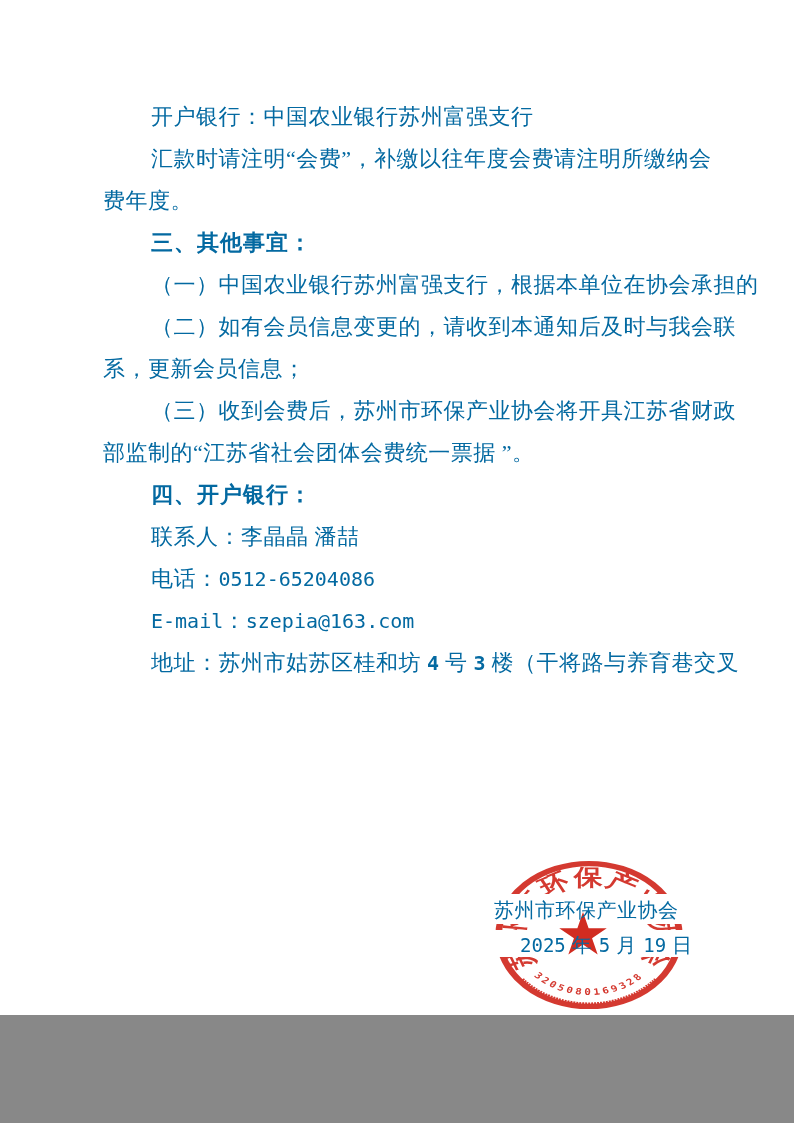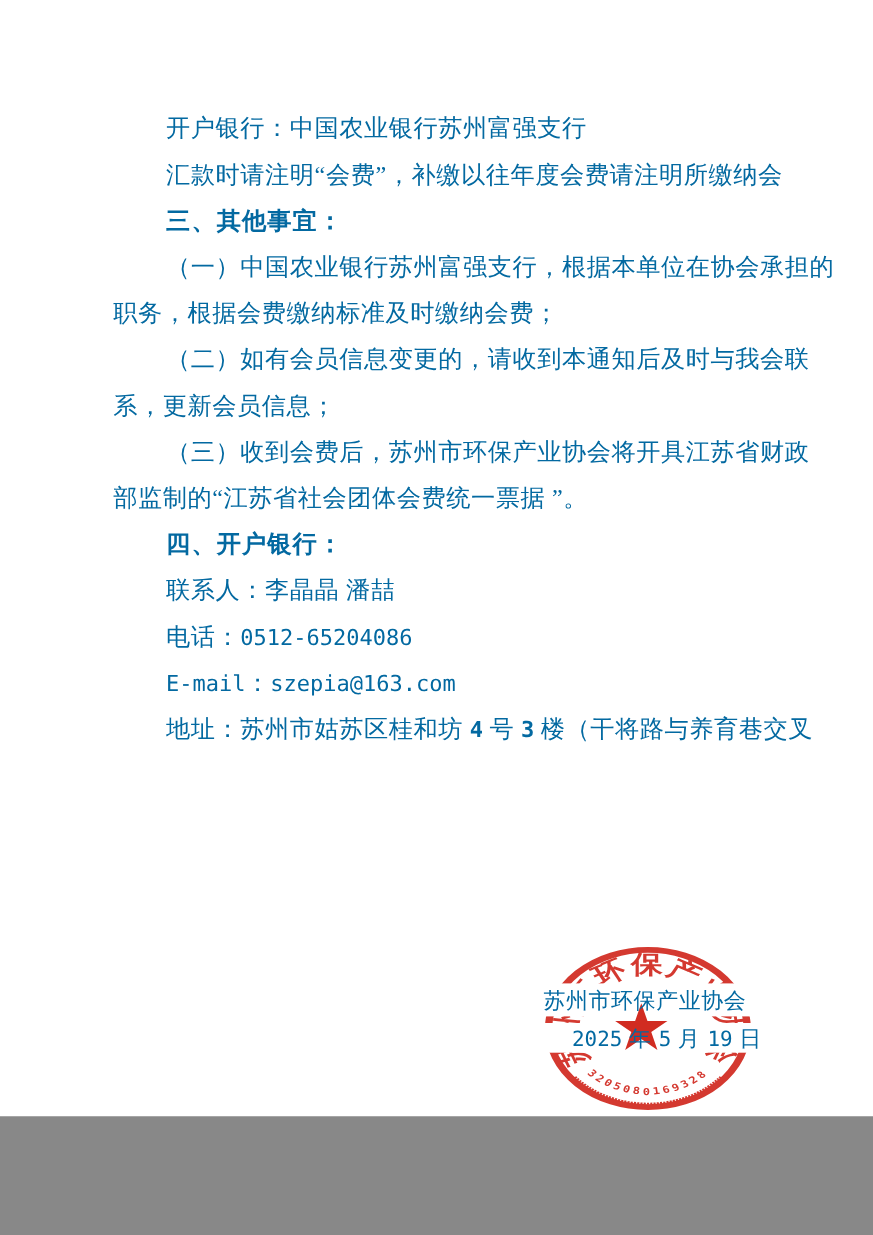--- a/index.html
+++ b/index.html
@@ -64,23 +64,23 @@
   }
 </style>
 </head>
 <body>
 
 <div class="page">
 
   <div class="doc-lines">
     <div class="line indent asciiwrap">开户银行：中国农业银行苏州富强支行</div>
     <div class="line indent asciiwrap">汇款时请注明“会费”，补缴以往年度会费请注明所缴纳会</div>
+    <div class="line asciiwrap">费年度。</div>
     <div class="line indent hei asciiwrap">三、其他事宜：</div>
     <div class="line indent asciiwrap">（一）中国农业银行苏州富强支行，根据本单位在协会承担的</div>
-    <div class="line asciiwrap">职务，根据会费缴纳标准及时缴纳会费；</div>
     <div class="line indent asciiwrap">（二）如有会员信息变更的，请收到本通知后及时与我会联</div>
     <div class="line asciiwrap">系，更新会员信息；</div>
     <div class="line indent asciiwrap">（三）收到会费后，苏州市环保产业协会将开具江苏省财政</div>
     <div class="line asciiwrap">部监制的“江苏省社会团体会费统一票据 ”。</div>
     <div class="line indent hei asciiwrap">四、开户银行：</div>
     <div class="line indent asciiwrap">联系人：李晶晶 潘喆</div>
     <div class="line indent asciiwrap">电话：<span class="ascii">0512-65204086</span></div>
     <div class="line indent asciiwrap"><span class="ascii">E-mail</span>：<span class="ascii">szepia@163.com</span></div>
     <div class="line indent asciiwrap">地址：苏州市姑苏区桂和坊 <span class="ascii"><b>4</b></span> 号 <span class="ascii"><b>3</b></span> 楼（干将路与养育巷交叉</div>
   </div>

